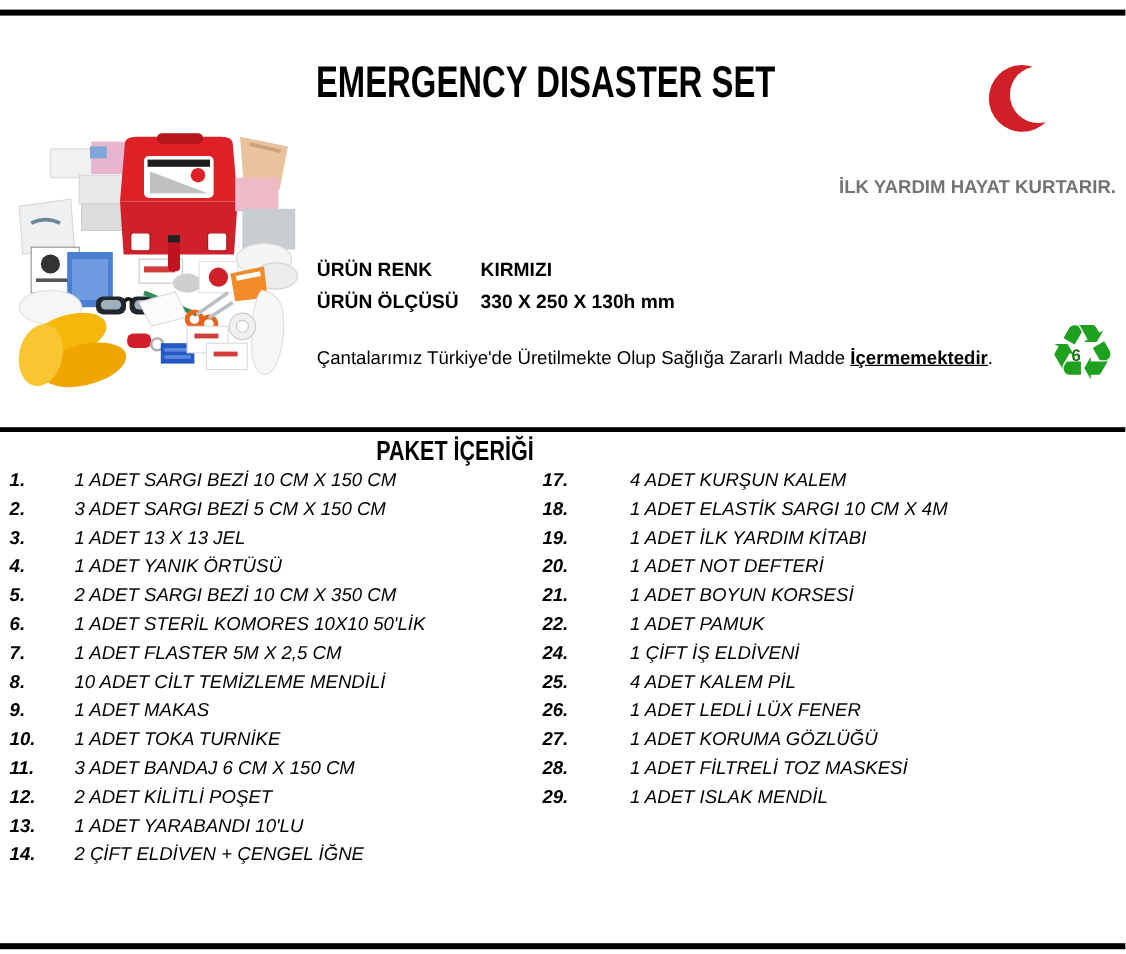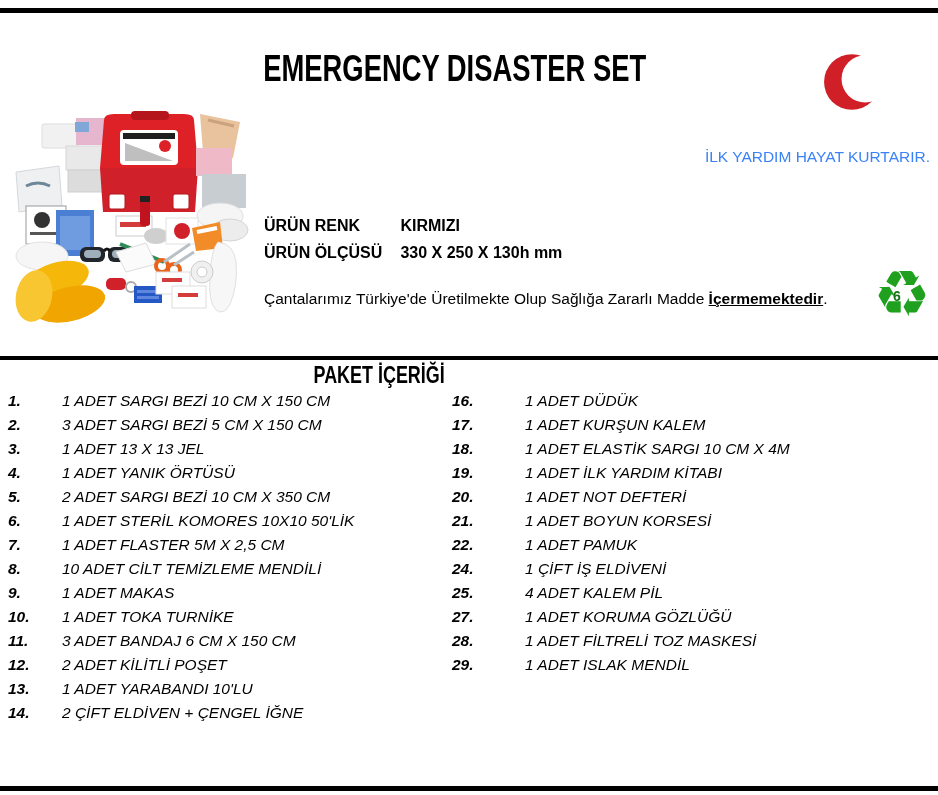--- a/index.html
+++ b/index.html
@@ -14,22 +14,22 @@
 
   .title-wrap{position:absolute;top:48px;left:0;width:818px;text-align:center;
     padding-left:92px;box-sizing:border-box;}
   .title{display:inline-block;font-size:37px;font-weight:bold;letter-spacing:0px;
     transform:scaleX(.74);transform-origin:center;white-space:nowrap;}
 
   .crescent{position:absolute;left:822px;top:50px;width:70px;height:64px;}
 
   .photo{position:absolute;left:4px;top:110px;width:250px;height:232px;}
 
-  .slogan{position:absolute;top:148px;right:8px;font-size:15.5px;font-weight:normal;
-    color:#3b82f6;white-space:nowrap;}
+  .slogan{position:absolute;top:148px;right:8px;font-size:15.5px;font-weight:bold;
+    color:#737373;white-space:nowrap;}
 
   .specs{position:absolute;left:264px;top:212px;font-size:16px;font-weight:bold;}
   .spec-row{height:27px;line-height:27px;white-space:nowrap;}
   .spec-label{display:inline-block;width:132px;}
 
   .note{position:absolute;left:264px;top:290px;font-size:15.5px;white-space:nowrap;}
   .note b{text-decoration:underline;}
 
   .recycle{position:absolute;left:864px;top:252px;width:76px;height:84px;}
   .recycle .glyph{font-size:64px;line-height:84px;color:#1FA11F;text-align:center;display:block;}
@@ -182,27 +182,27 @@
     <div class="row"><span class="num">7.</span><span class="txt">1 ADET FLASTER 5M X 2,5 CM</span></div>
     <div class="row"><span class="num">8.</span><span class="txt">10 ADET CİLT TEMİZLEME MENDİLİ</span></div>
     <div class="row"><span class="num">9.</span><span class="txt">1 ADET MAKAS</span></div>
     <div class="row"><span class="num">10.</span><span class="txt">1 ADET TOKA TURNİKE</span></div>
     <div class="row"><span class="num">11.</span><span class="txt">3 ADET BANDAJ 6 CM X 150 CM</span></div>
     <div class="row"><span class="num">12.</span><span class="txt">2 ADET KİLİTLİ POŞET</span></div>
     <div class="row"><span class="num">13.</span><span class="txt">1 ADET YARABANDI 10'LU</span></div>
     <div class="row"><span class="num">14.</span><span class="txt">2 ÇİFT ELDİVEN + ÇENGEL İĞNE</span></div>
   </div>
 <div class="list list-right">
-    <div class="row"><span class="num">16.</span><span class="txt">1 ADET DÜDÜK</span></div>
-    <div class="row"><span class="num">17.</span><span class="txt">1 ADET KURŞUN KALEM</span></div>
+    <div class="row"><span class="num">17.</span><span class="txt">4 ADET KURŞUN KALEM</span></div>
     <div class="row"><span class="num">18.</span><span class="txt">1 ADET ELASTİK SARGI 10 CM X 4M</span></div>
     <div class="row"><span class="num">19.</span><span class="txt">1 ADET İLK YARDIM KİTABI</span></div>
     <div class="row"><span class="num">20.</span><span class="txt">1 ADET NOT DEFTERİ</span></div>
     <div class="row"><span class="num">21.</span><span class="txt">1 ADET BOYUN KORSESİ</span></div>
     <div class="row"><span class="num">22.</span><span class="txt">1 ADET PAMUK</span></div>
     <div class="row"><span class="num">24.</span><span class="txt">1 ÇİFT İŞ ELDİVENİ</span></div>
     <div class="row"><span class="num">25.</span><span class="txt">4 ADET KALEM PİL</span></div>
+    <div class="row"><span class="num">26.</span><span class="txt">1 ADET LEDLİ LÜX FENER</span></div>
     <div class="row"><span class="num">27.</span><span class="txt">1 ADET KORUMA GÖZLÜĞÜ</span></div>
     <div class="row"><span class="num">28.</span><span class="txt">1 ADET FİLTRELİ TOZ MASKESİ</span></div>
     <div class="row"><span class="num">29.</span><span class="txt">1 ADET ISLAK MENDİL</span></div>
   </div>
 
 <div class="hr-bar bar-bottom"></div>
 
 </body></html>

